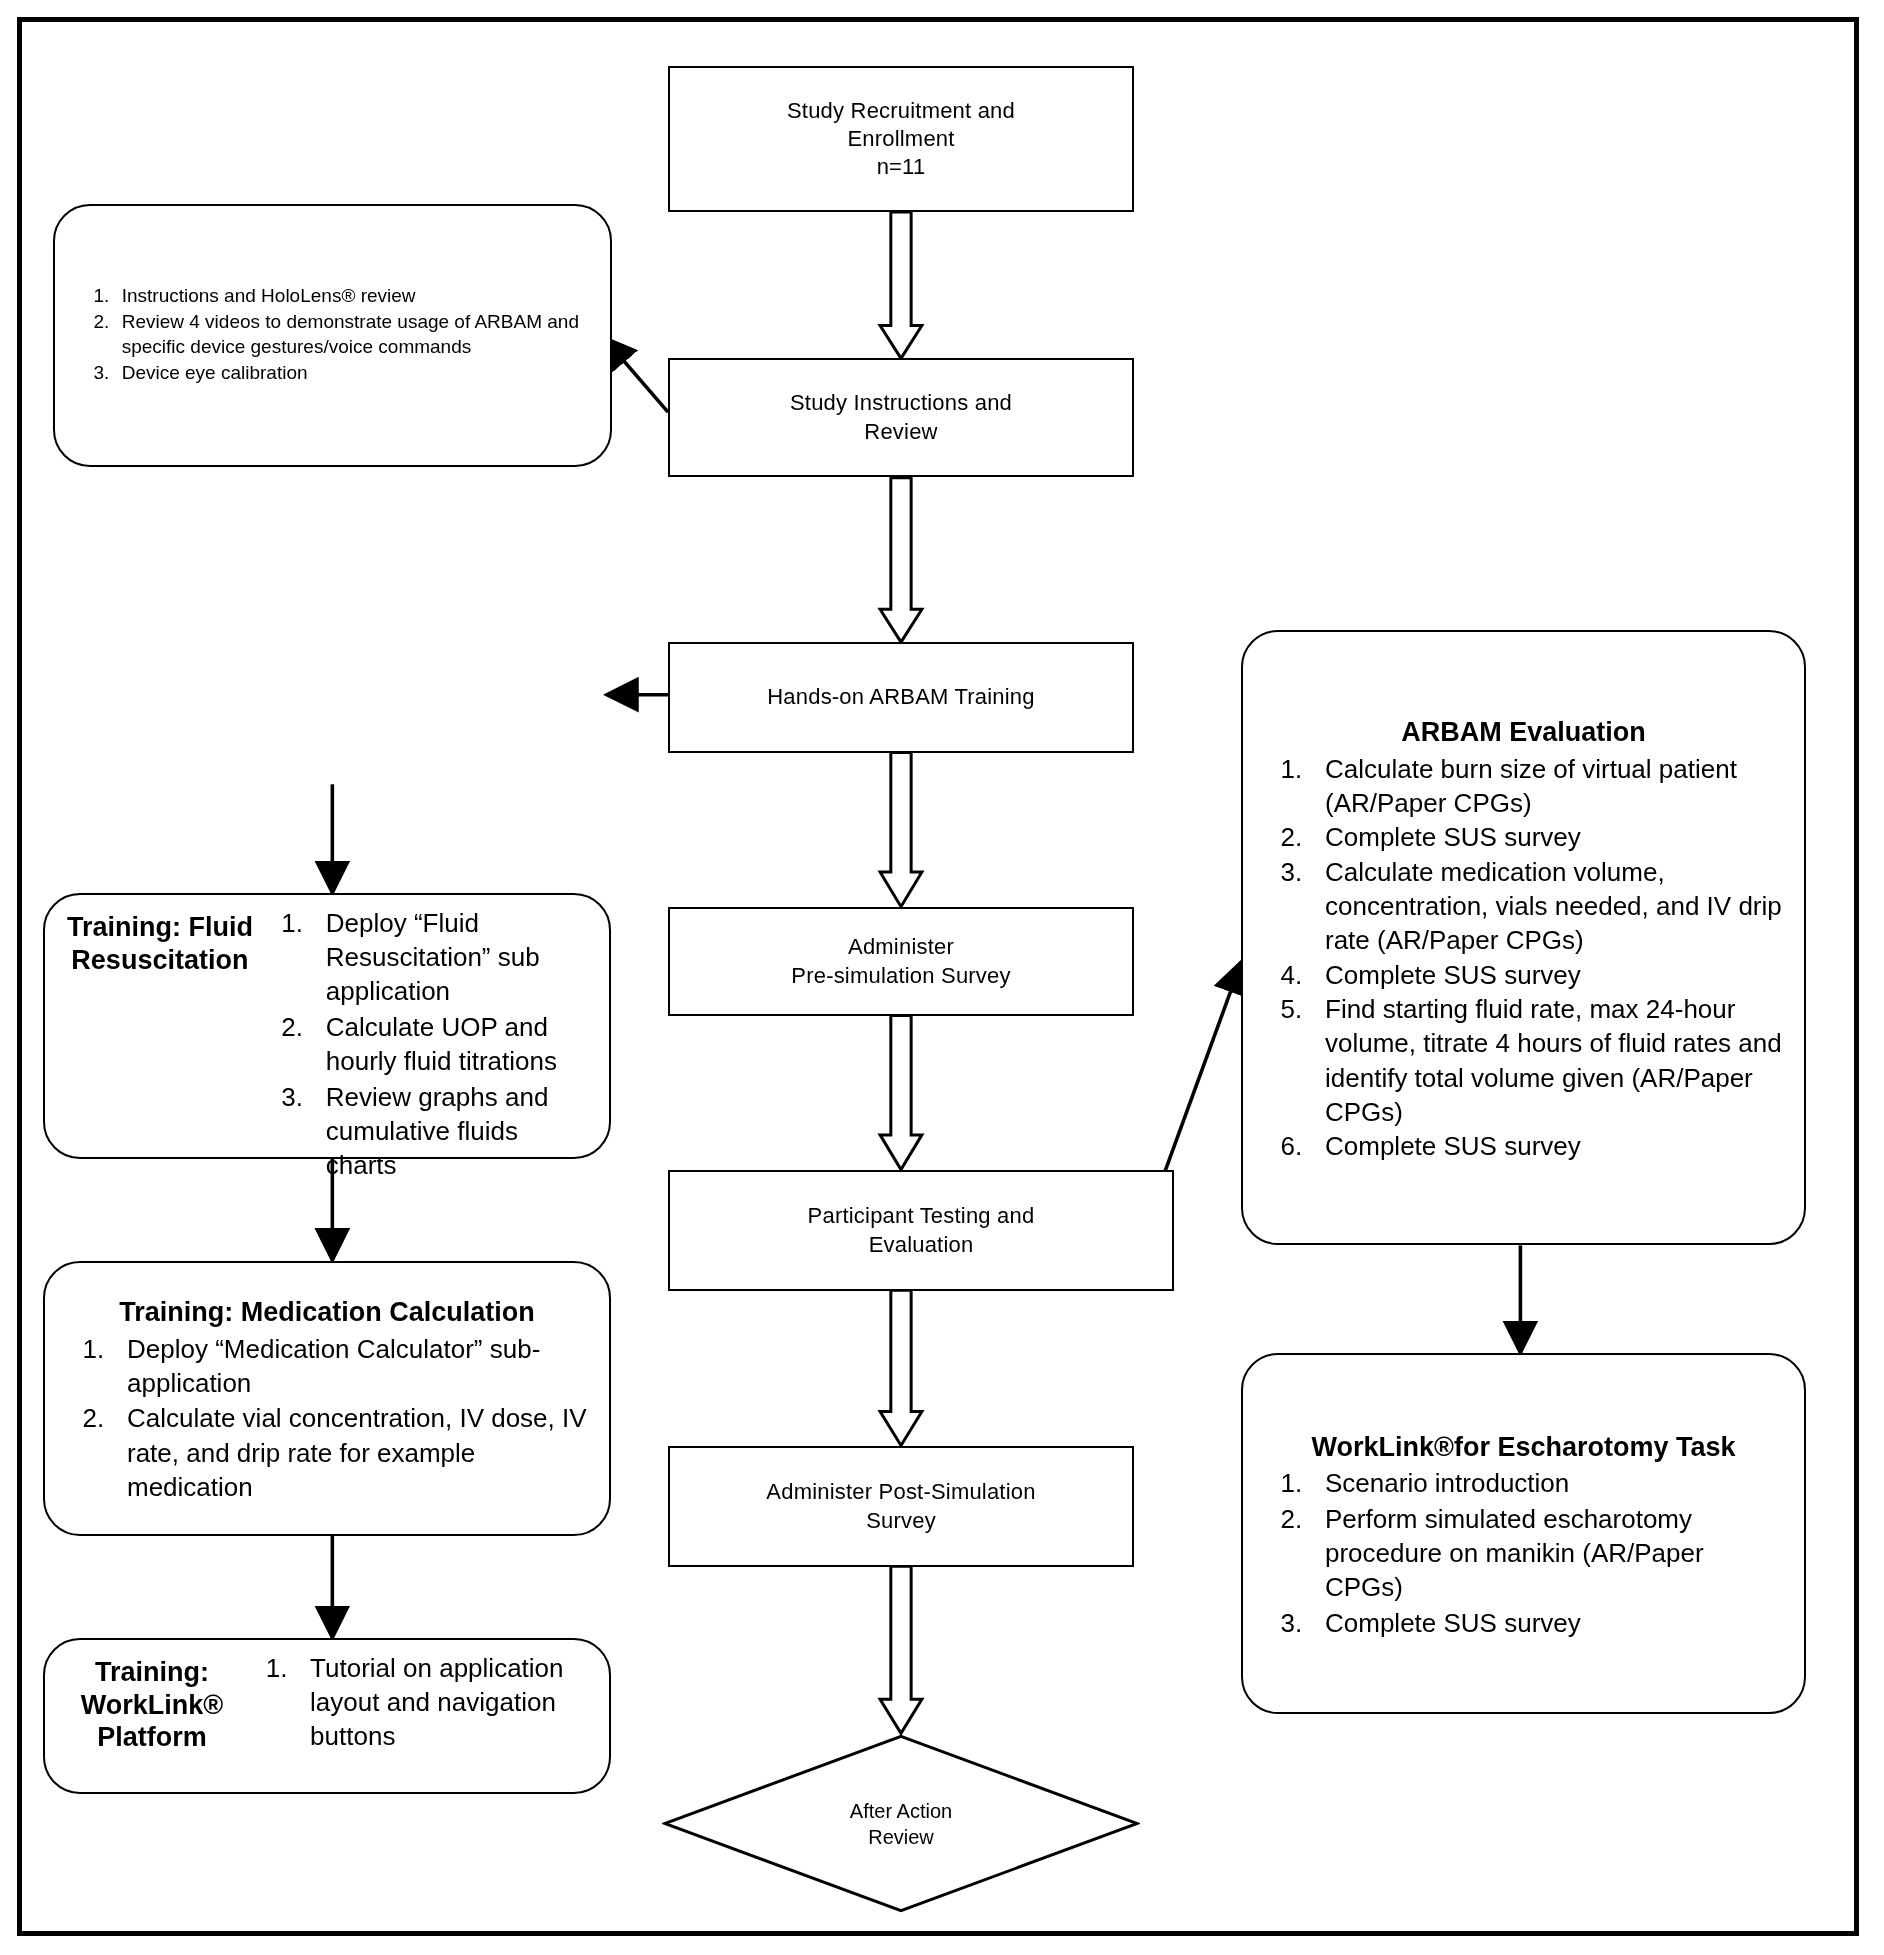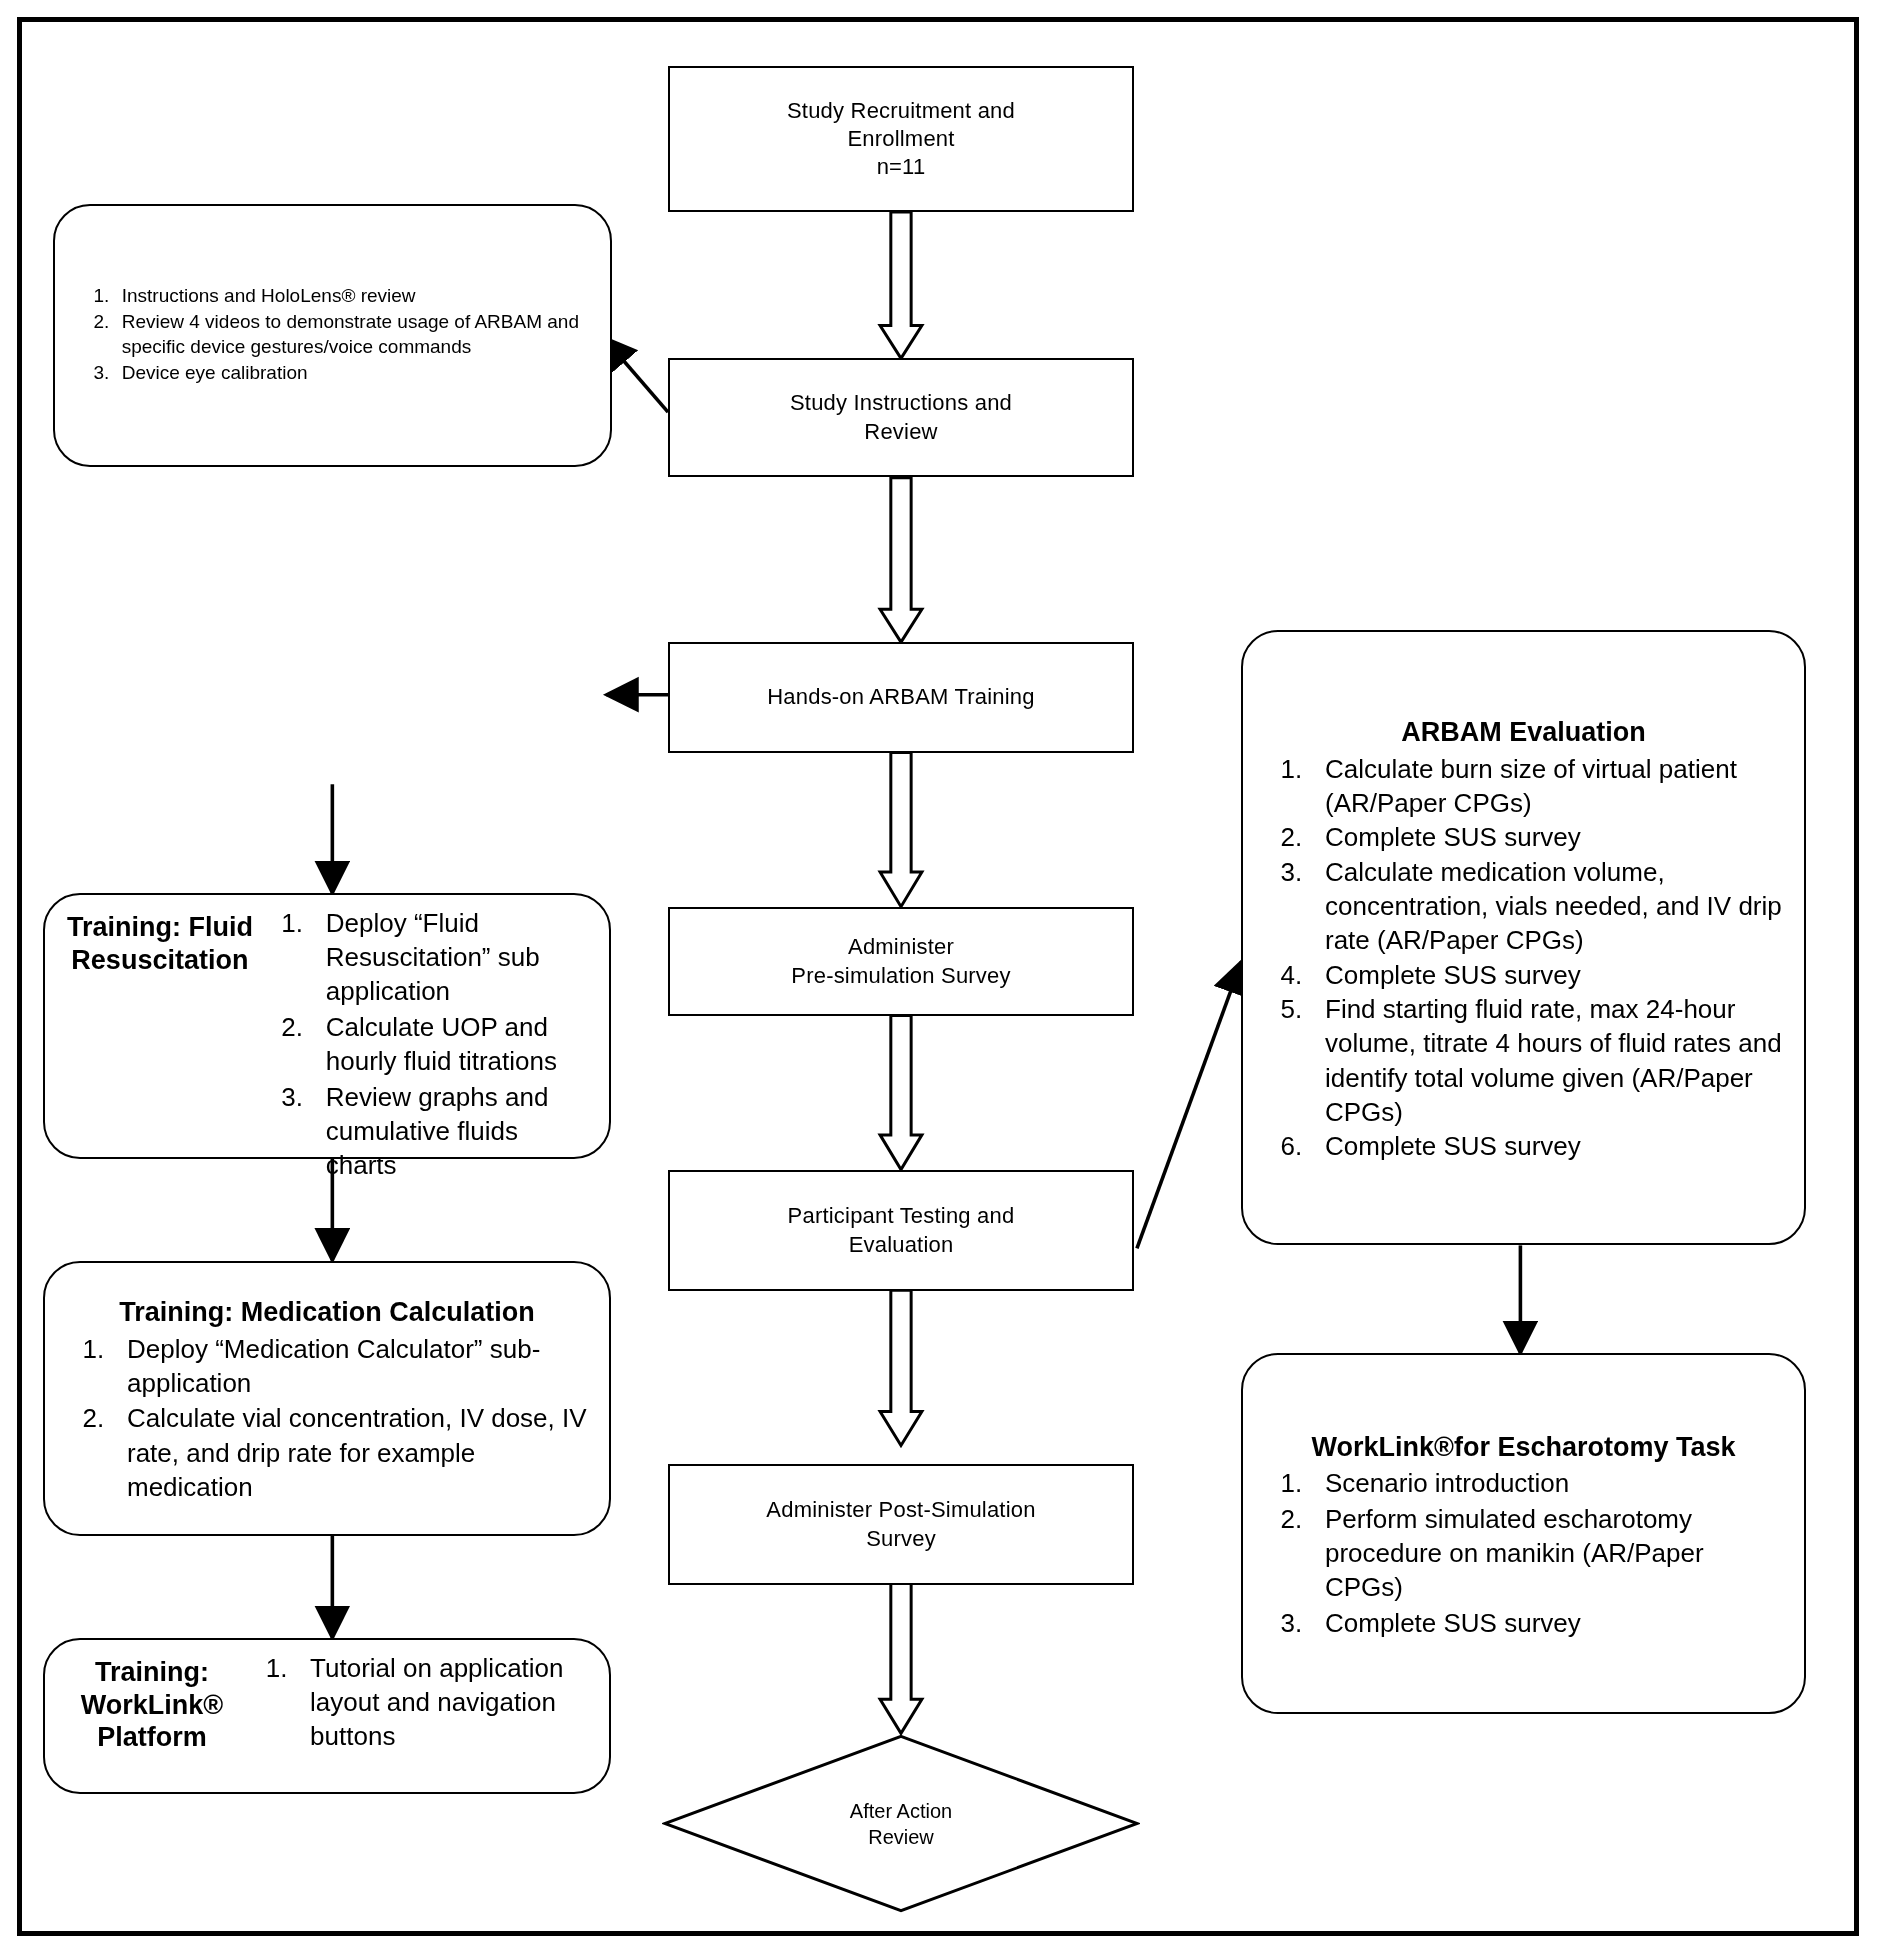--- a/index.html
+++ b/index.html
@@ -181,26 +181,26 @@
 
   <div class="node rect" style="left:668px; top:642px; width:466px; height:111px;">
     <span class="label" style="white-space:pre-line;">Hands-on  ARBAM Training</span>
   </div>
 
   <div class="node rect" style="left:668px; top:907px; width:466px; height:109px;">
     <span class="label" style="white-space:pre-line;">Administer
 Pre-simulation  Survey</span>
   </div>
 
-  <div class="node rect" style="left:668px; top:1170px; width:466px; height:121px;">
+  <div class="node rect" style="left:668px; top:1170px; width:506px; height:121px;">
     <span class="label" style="white-space:pre-line;">Participant Testing and
 Evaluation</span>
   </div>
 
-  <div class="node rect" style="left:668px; top:1446px; width:466px; height:121px;margin-top:18px;">
+  <div class="node rect" style="left:668px; top:1446px; width:466px; height:121px;">
     <span class="label" style="white-space:pre-line;">Administer Post-Simulation
 Survey</span>
   </div>
 
   <div class="diamond-wrap" style="left:662px; top:1734px; width:478px; height:179px;">
     <svg width="478" height="179" viewBox="0 0 800 300" xmlns="http://www.w3.org/2000/svg">
       <polygon points="400,4 796,150 400,296 4,150" fill="#ffffff" stroke="#000000" stroke-width="5"></polygon>
     </svg>
     <div class="diamond-label" style="white-space:pre-line;">After Action
 Review</div>

